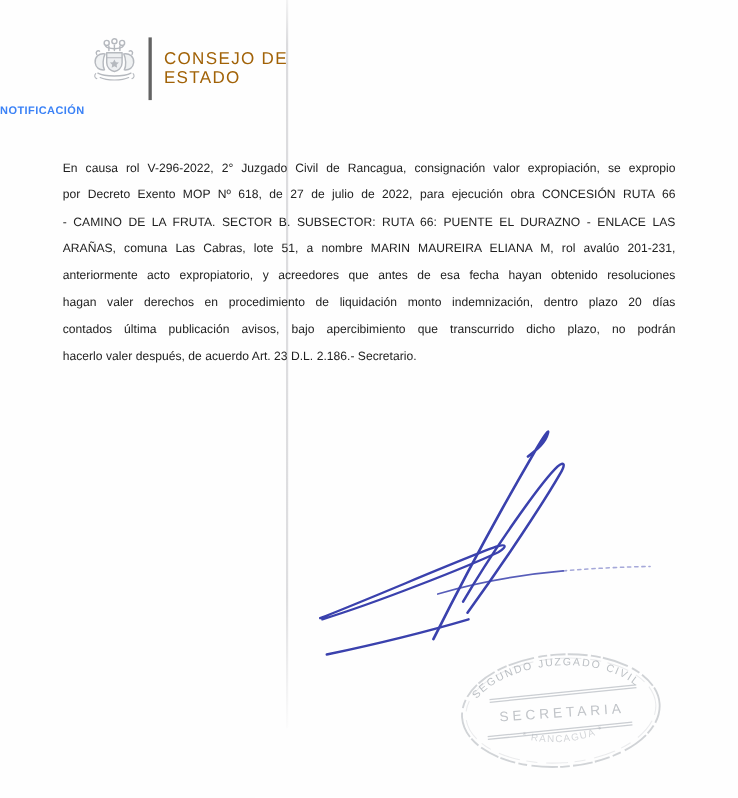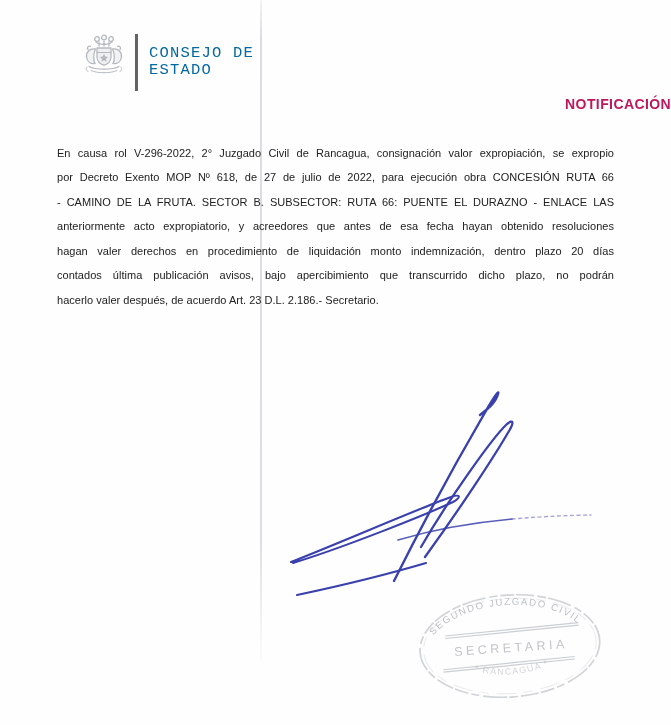--- a/index.html
+++ b/index.html
@@ -32,38 +32,38 @@
     display: flex;
     align-items: center;
   }
   .emblem { width: 48px; height: 58px; opacity: .85; }
   .lh-bar {
     width: 3px; height: 57px;
     background: #636363;
     margin-left: 7px; margin-right: 11px;
   }
   .lh-text {
-    font-family: Liberation Mono, monospace;
+    font-family: Liberation Sans, sans-serif;
     font-size: 15.5px;
     line-height: 17.5px;
     letter-spacing: 1.2px;
-    color: #0369a1;
+    color: #a16207;
     text-transform: uppercase;
     white-space: nowrap;
   }
 
   .doc-title {
     position: absolute;
     left: 0; top: 96px;
     width: 100%;
-    text-align: right;
-    font-size: 14px;
+    text-align: left;
+    font-size: 10px;
     font-weight: bold;
     letter-spacing: 0.4px;
-    color: #be185d;
+    color: #3b82f6;
   }
 
   .body-text {
     position: absolute;
     left: 57px; top: 141px;
     width: 557px;
     color: #212121;
     font-size: 11px;
     line-height: 24.45px;
   }
@@ -123,20 +123,21 @@
       <div>ESTADO</div>
     </div>
   </div>
 
   <div class="doc-title">NOTIFICACIÓN</div>
 
   <div class="body-text">
     <div class="jline">En causa rol V-296-2022, 2° Juzgado Civil de Rancagua, consignación valor expropiación, se expropio</div>
     <div class="jline">por Decreto Exento MOP Nº 618, de 27 de julio de 2022, para ejecución obra CONCESIÓN RUTA 66</div>
     <div class="jline">- CAMINO DE LA FRUTA. SECTOR B. SUBSECTOR: RUTA 66: PUENTE EL DURAZNO - ENLACE LAS</div>
+    <div class="jline">ARAÑAS, comuna Las Cabras, lote 51, a nombre MARIN MAUREIRA ELIANA M, rol avalúo 201-231,</div>
     <div class="jline">anteriormente acto expropiatorio, y acreedores que antes de esa fecha hayan obtenido resoluciones</div>
     <div class="jline">hagan valer derechos en procedimiento de liquidación monto indemnización, dentro plazo 20 días</div>
     <div class="jline">contados última publicación avisos, bajo apercibimiento que transcurrido dicho plazo, no podrán</div>
     <div class="jline last">hacerlo valer después, de acuerdo Art. 23 D.L. 2.186.-  Secretario.</div>
   </div>
 
   <svg class="signature-svg" viewBox="283 383 337 235" fill="none" stroke="#3a41ad" stroke-linecap="round" stroke-linejoin="round">
 
     <path d="M 394,581 C 423,523 458,459 483,416 C 492,400 500,388 498,394 C 496,402 489,408 480,415" stroke-width="2.4"></path>
 

